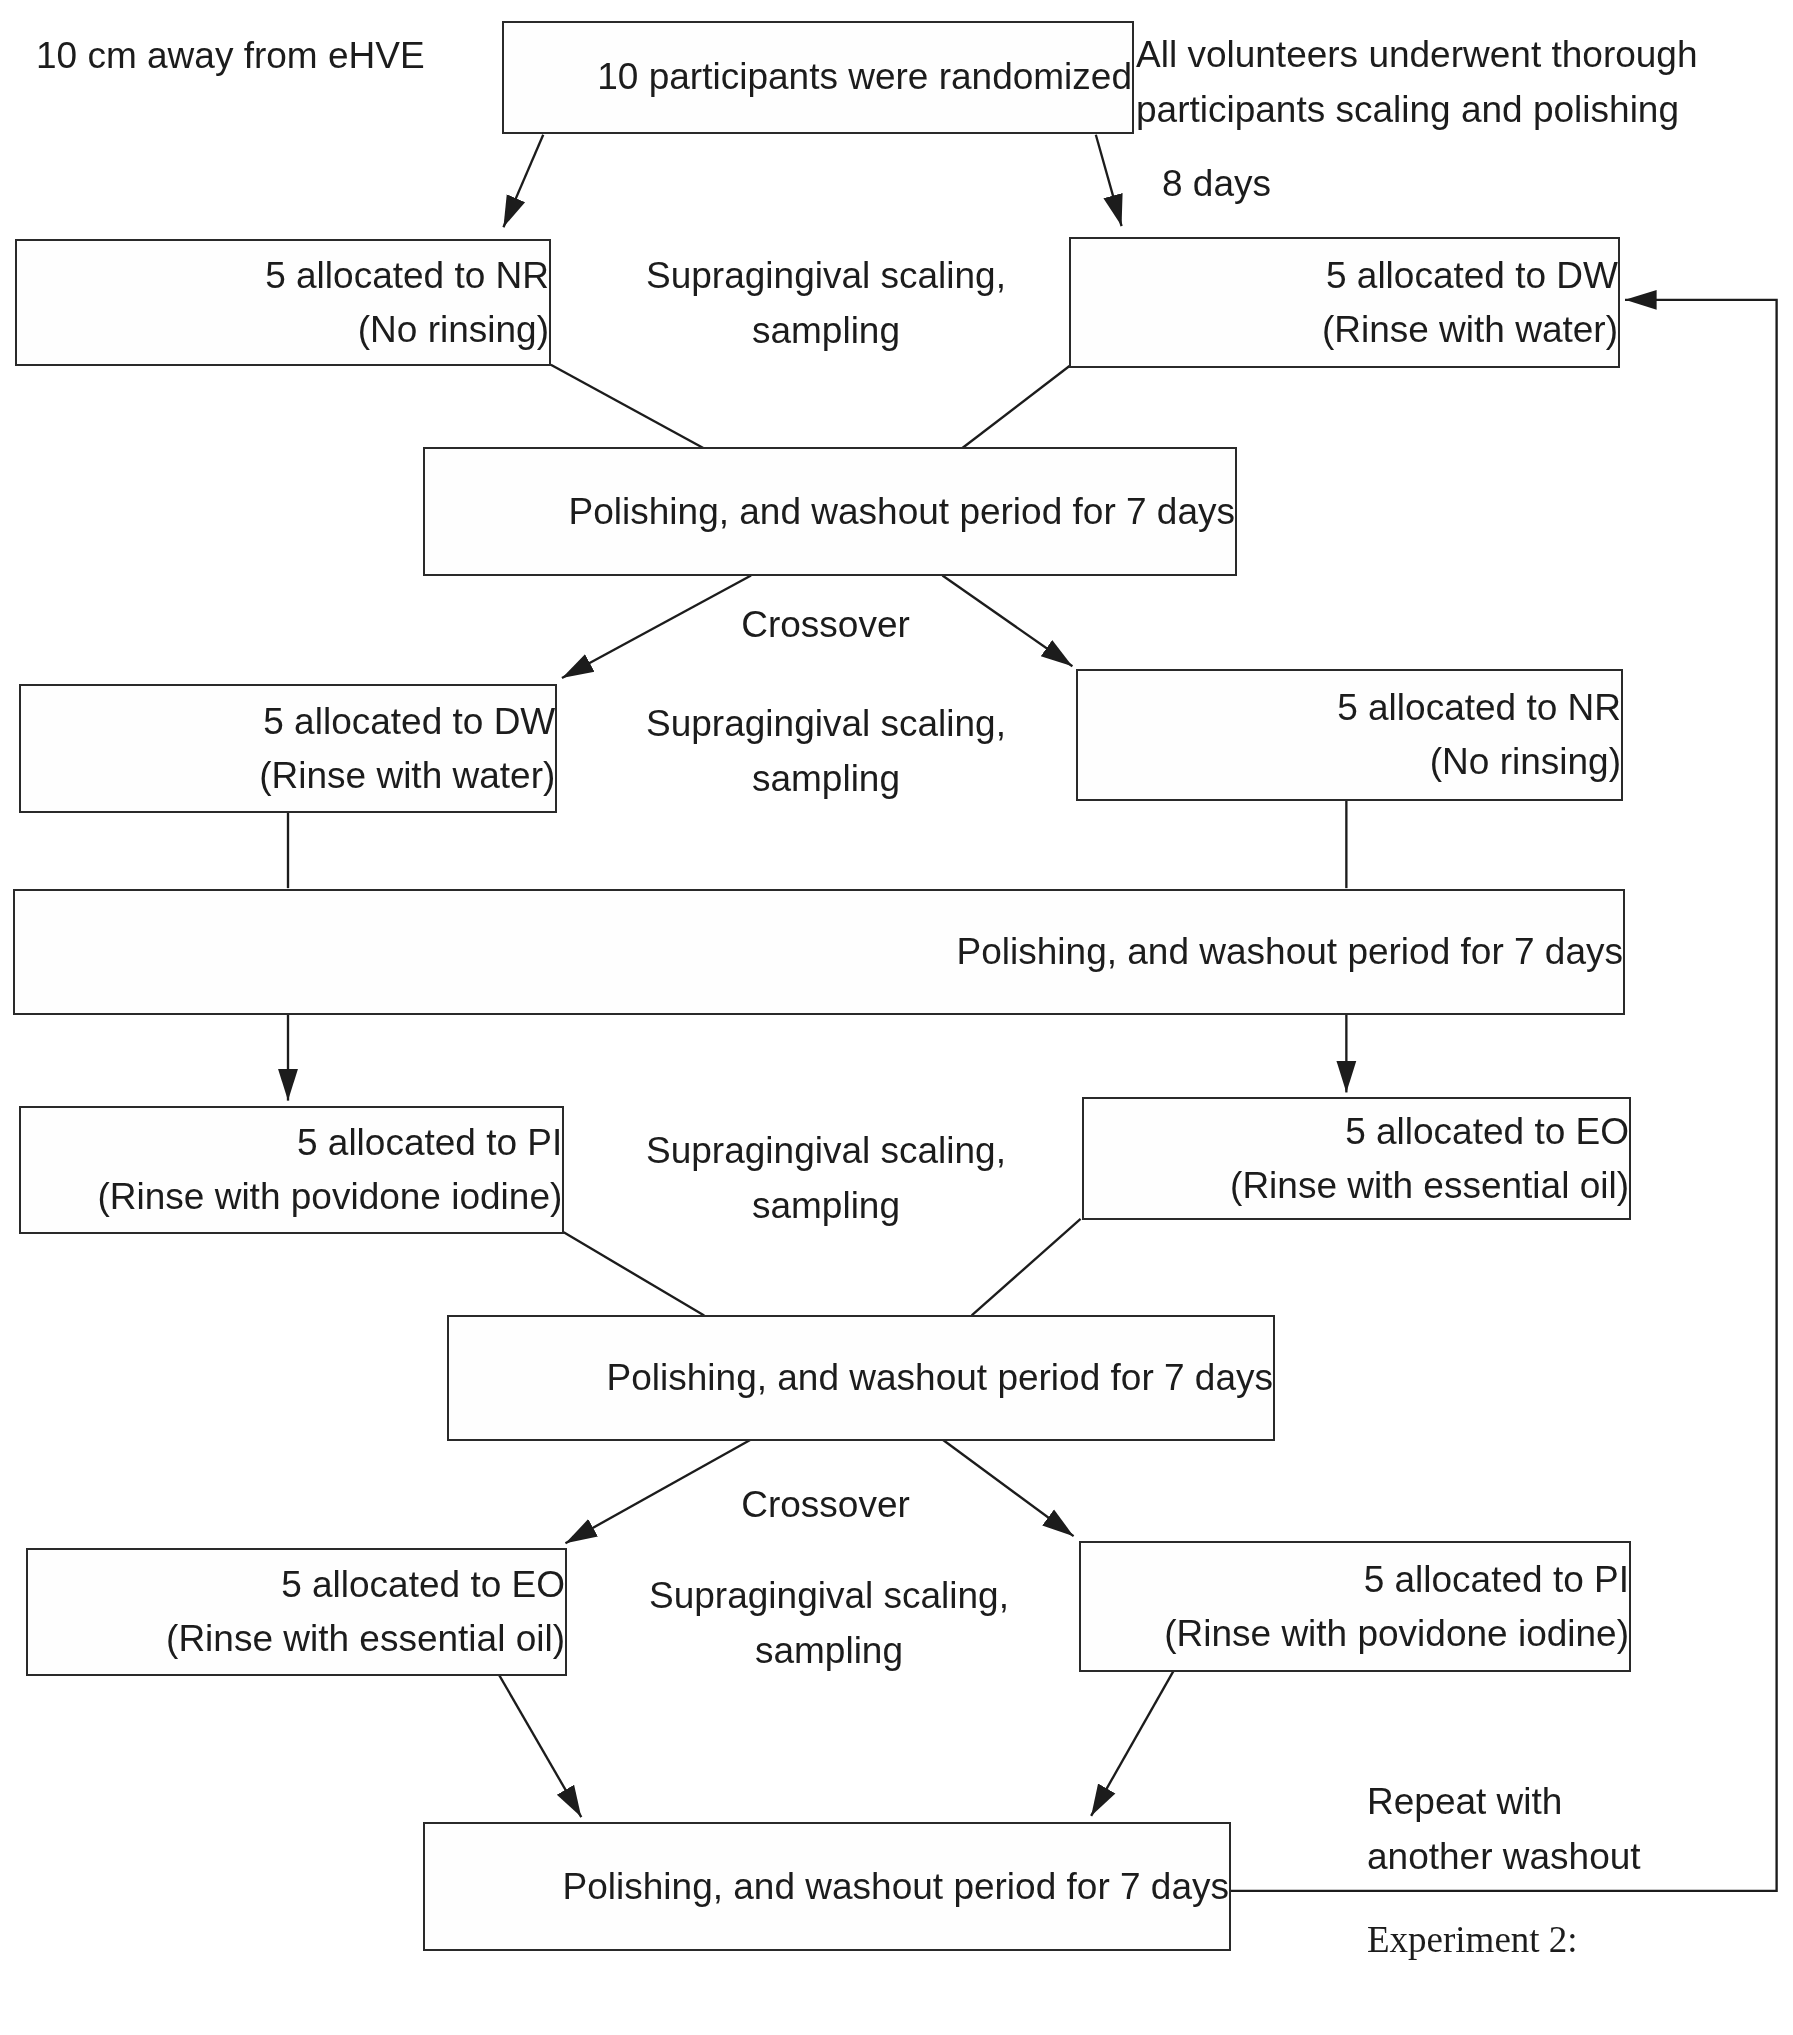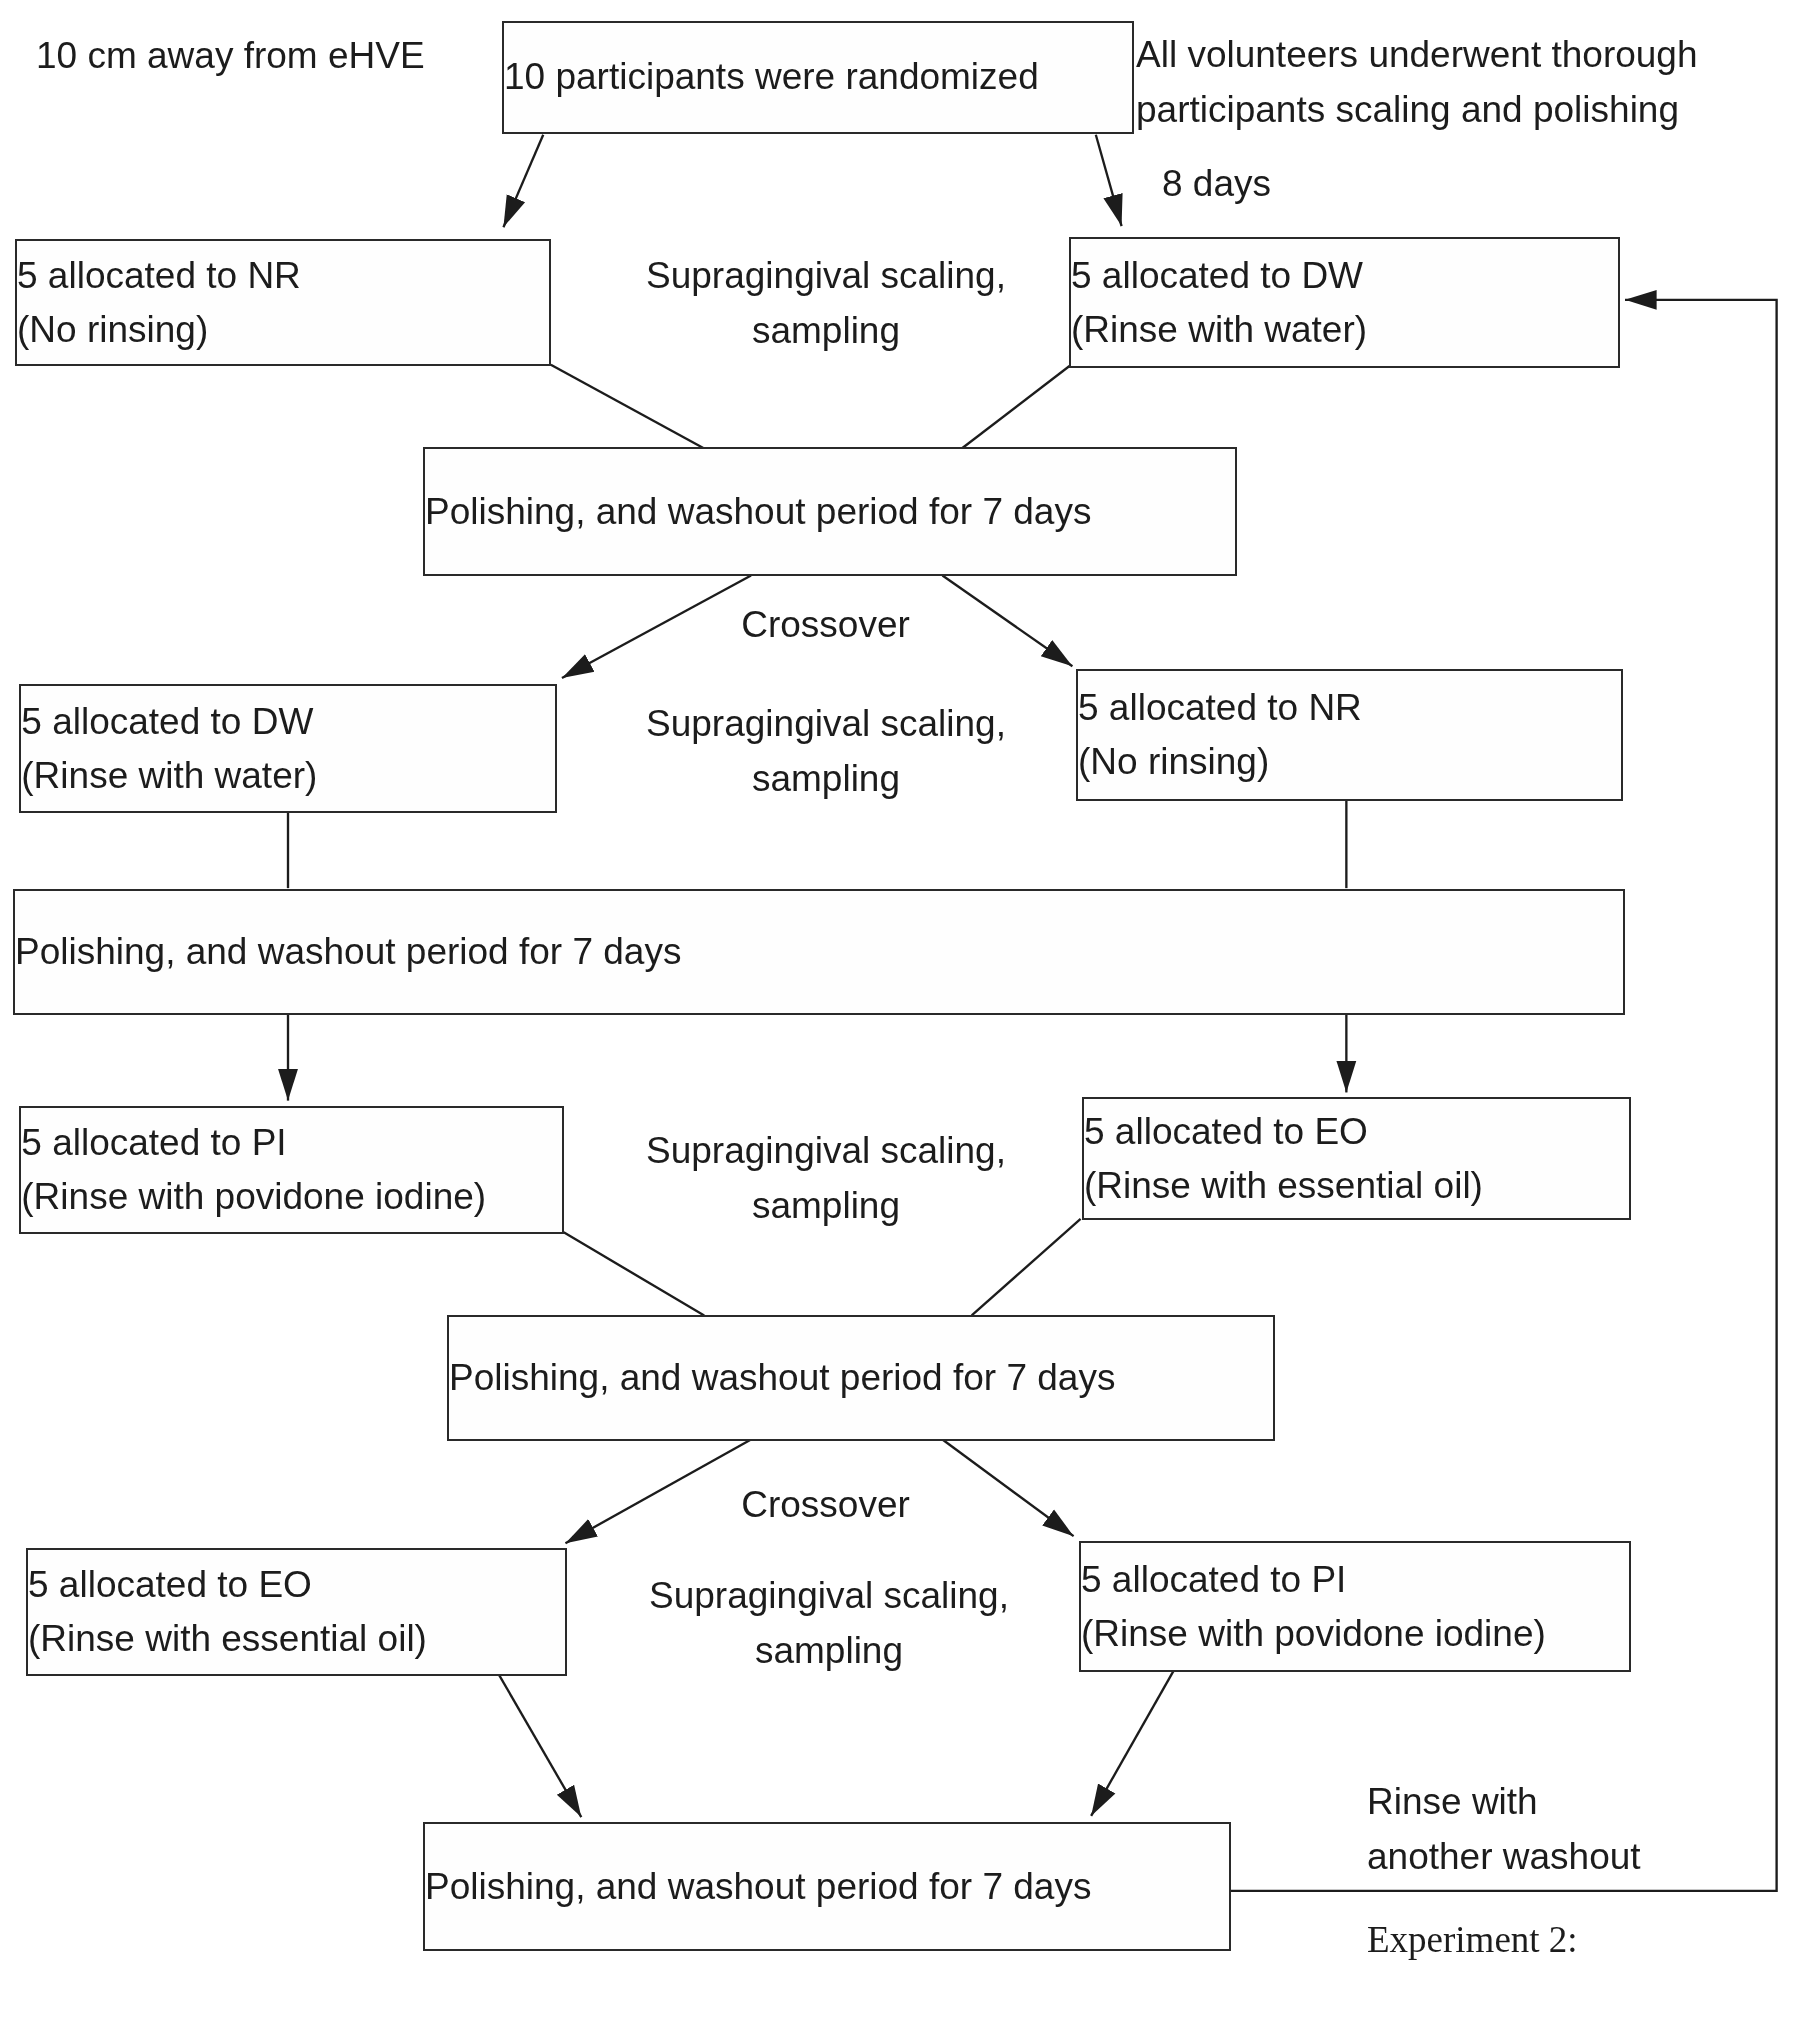--- a/index.html
+++ b/index.html
@@ -12,21 +12,21 @@
     color: #1c1c1c;
   }
   .box {
     position: absolute;
     box-sizing: border-box;
     background: #fefefe;
     border: 2.9px solid #2a2a2a;
     display: flex;
     flex-direction: column;
     justify-content: center;
-    align-items: flex-start;
+    align-items: flex-end;
     text-align: center;
     font-size: 37px;
     line-height: 54px;
     white-space: nowrap;
   }
   .label {
     position: absolute;
     font-size: 37px;
     line-height: 55px;
     white-space: nowrap;
@@ -190,21 +190,21 @@
   <div class="label centered" id="label-crossover2">
     <div>Crossover</div>
   </div>
 
   <div class="label centered" id="label-scaling4">
     <div>Supragingival scaling,</div>
     <div>sampling</div>
   </div>
 
   <div class="label" id="label-repeat">
-    <div>Rinse with</div>
+    <div>Repeat with</div>
     <div>another washout</div>
   </div>
 
   <div class="label" id="label-exp2">
     <div>Experiment 2:</div>
   </div>
 
 </div>
 
 

